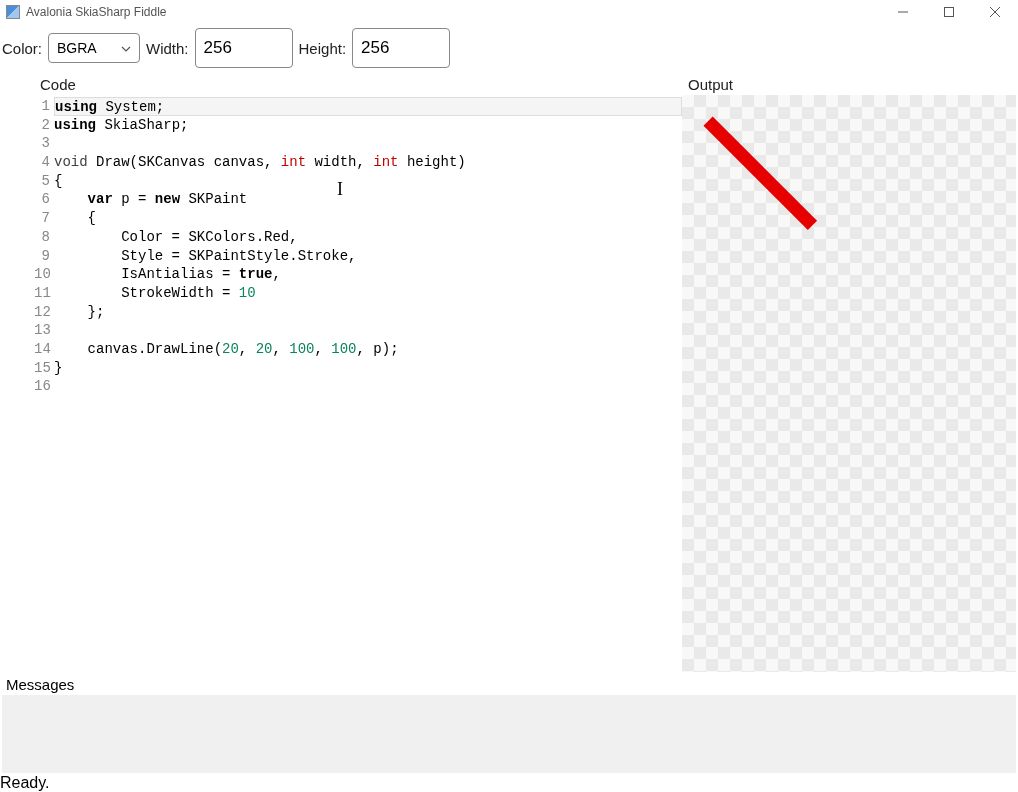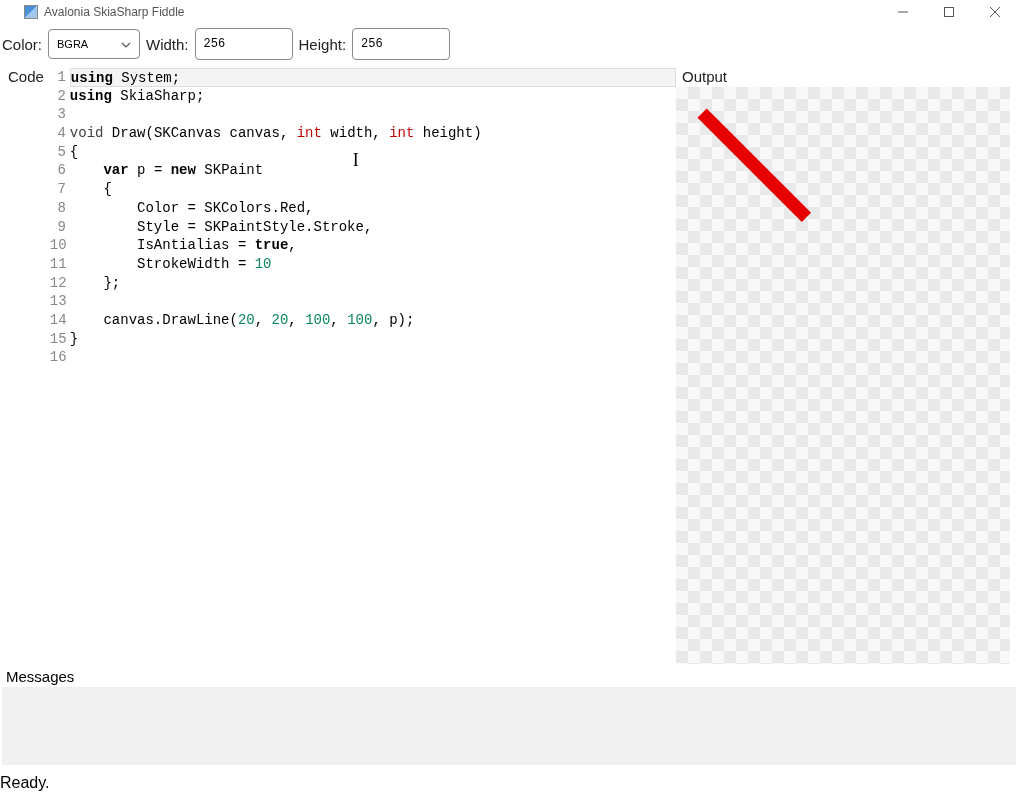--- a/index.html
+++ b/index.html
@@ -10,21 +10,21 @@
     font-size: 14px;
     background: #fff;
     color: #000;
     overflow: hidden;
   }
   
   .titlebar {
     height: 24px;
     display: flex;
     align-items: center;
-    padding-left: 24px;
+    padding-left: 6px;
     color: #555;
     font-size: 12px;
   }
   .titlebar .app-icon {
     width: 14px; height: 14px;
     margin-right: 6px;
     background: linear-gradient(135deg,#4a90d9 50%,#a0c8ef 50%);
     border: 1px solid #888;
   }
   .titlebar .spacer { flex: 1; }
@@ -43,42 +43,44 @@
     font-size: 15px;
   }
   .settings label { color: #222; }
   .combo {
     width: 92px; height: 30px;
     border: 1px solid #888;
     border-radius: 4px;
     display: flex; align-items: center;
     padding: 0 8px;
     justify-content: space-between;
-    font-size: 11px;
+    font-size: 14px;
     background: #fff;
   }
   .combo .chev { font-size: 12px; color: #555; }
   .numbox {
-    width: 98px; height: 32px;
+    width: 98px; height: 40px;
     border: 1px solid #888;
     border-radius: 4px;
     padding: 0 8px;
-    font-size: 12px;
-    font-family: Liberation Mono, monospace;
+    font-size: 17px;
+    font-family: Liberation Sans, sans-serif;
     background: #fff;
   }
   
   .main {
     display: flex;
     padding: 0 2px;
     height: 598px;
   }
   .left {
     width: 674px;
     display: flex;
+    flex-direction: column;
+    margin-left: 32px;
   }
   .right {
     flex: 1;
     display: flex;
     flex-direction: column;
   }
   .section-label {
     font-size: 15px;
     color: #222;
     padding: 2px 6px 2px 6px;

